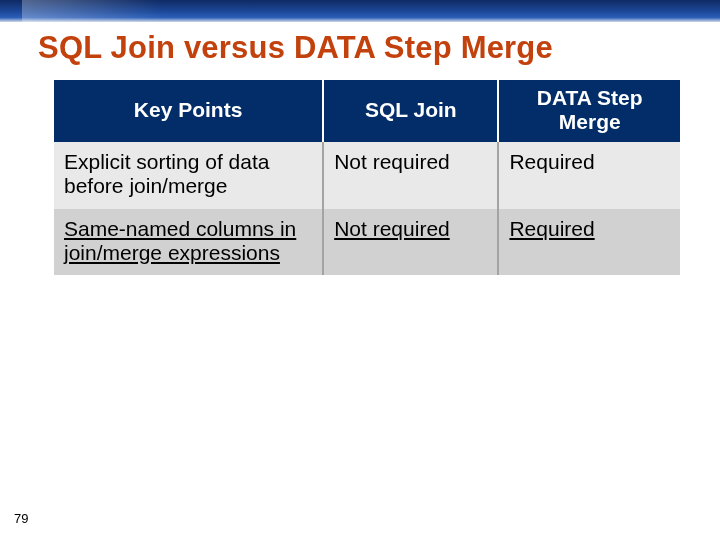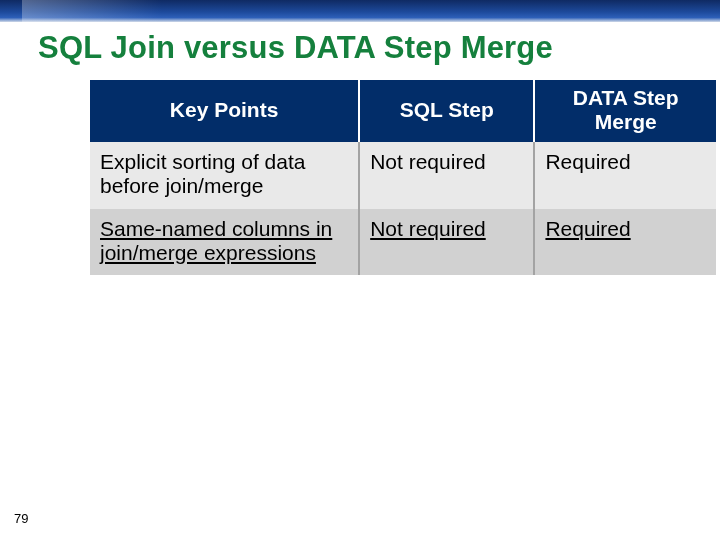--- a/index.html
+++ b/index.html
@@ -23,32 +23,31 @@
     position: absolute;
     left: 22px;
     top: 0;
     width: 140px;
     height: 22px;
     background: linear-gradient(to right, rgba(255,255,255,0.28), rgba(255,255,255,0));
   }
   .title {
     font-size: 31px;
     font-weight: bold;
-    color: #15803d;
+    color: #c2410c;
     margin: 8px 0 14px 38px;
     letter-spacing: 0.2px;
   }
   .table-wrap {
     margin: 0 40px 0 54px;
   }
   table {
     border-collapse: collapse;
     width: 100%;
     table-layout: fixed;
-    margin-left: 36px;
   }
   col.c1 { width: 43%; }
   col.c2 { width: 28%; }
   col.c3 { width: 29%; }
   th {
     background: #022d69;
     color: #ffffff;
     font-size: 21px;
     font-weight: bold;
     text-align: center;
@@ -92,21 +91,21 @@
 <div class="table-wrap">
   <table>
     <colgroup>
       <col class="c1">
         <col class="c2">
         <col class="c3">
     </colgroup>
     <thead>
       <tr>
         <th>Key Points</th>
-        <th>SQL Step</th>
+        <th>SQL Join</th>
         <th>DATA Step Merge</th>
       </tr>
     </thead>
     <tbody>
       <tr class="odd">
         <td>Explicit sorting of data before join/merge</td>
         <td>Not required</td>
         <td>Required</td>
       </tr>
       <tr class="even">

